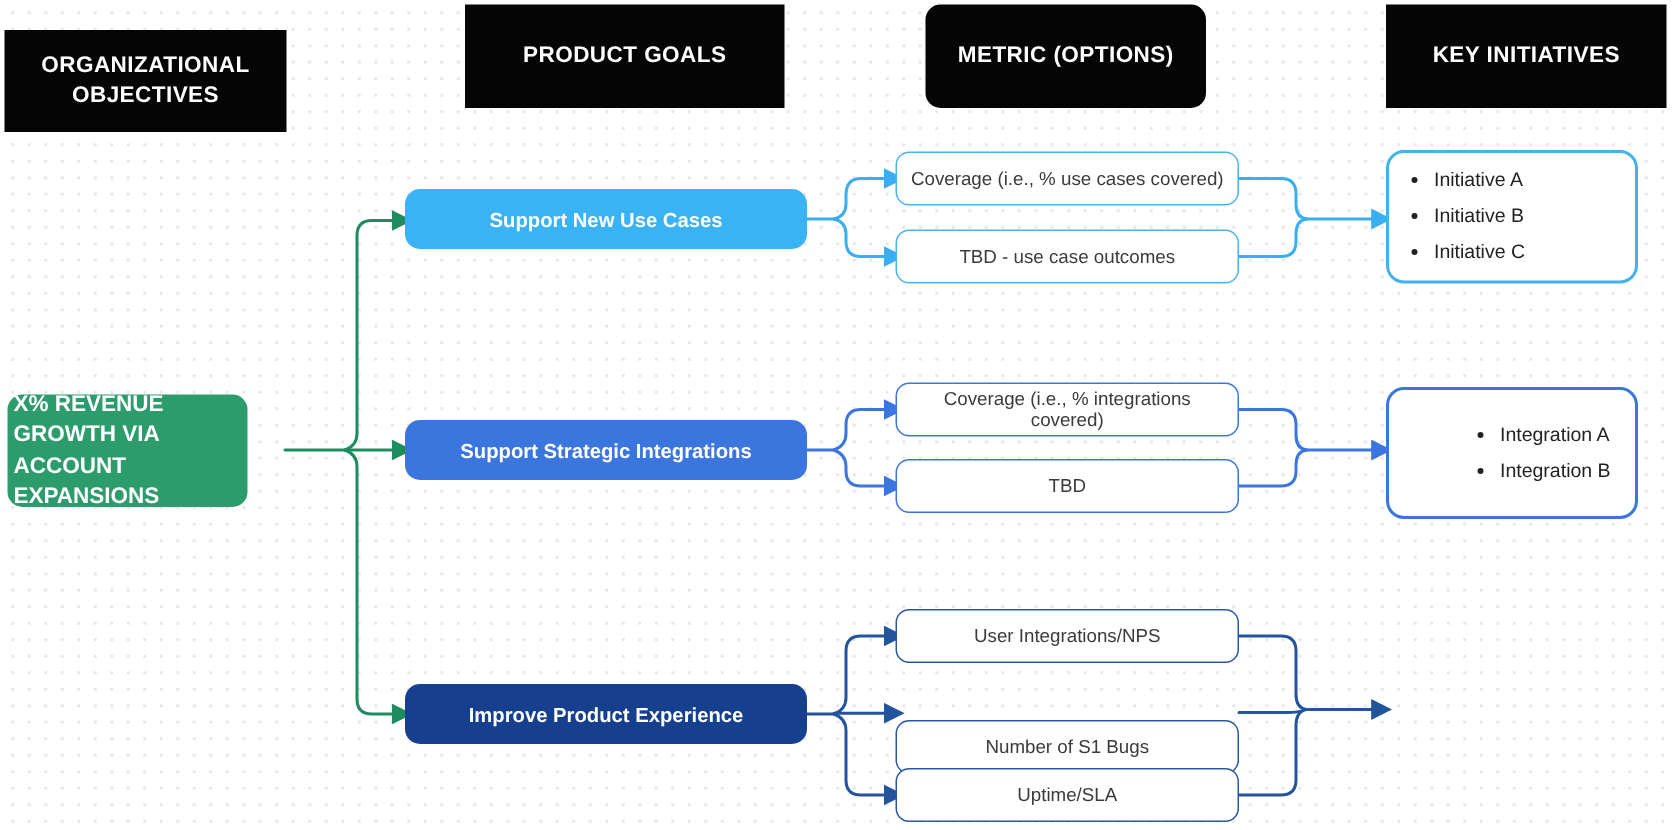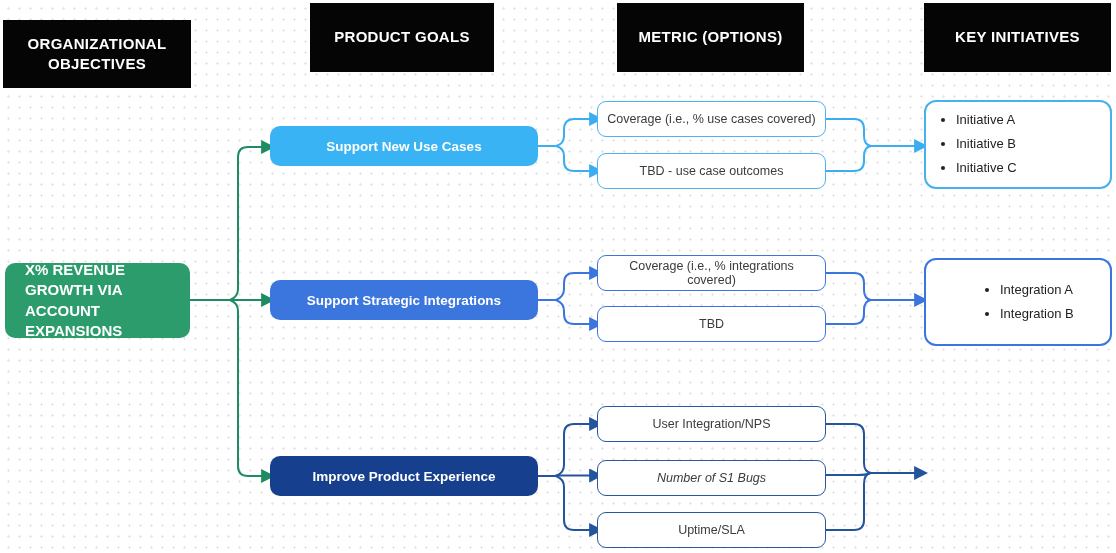--- a/index.html
+++ b/index.html
@@ -44,25 +44,25 @@
     position: absolute;
     color: #ffffff;
     font-weight: bold;
     display: flex;
     align-items: center;
     justify-content: center;
     border-radius: 10px;
   }
 
   .objective {
-    left: 5px; top: 263px; width: 185px; height: 75px;
+    left: 5px; top: 263px; width: 160px; height: 75px;
     background: #2d9c6d;
     font-size: 15px;
     line-height: 1.35;
-    padding: 6px 20px;
+    padding: 6px 4px;
   }
 
   .goal { left: 270px; width: 268px; height: 40px; font-size: 13.5px; }
   .g1 { top: 126px; background: #3ab3f4; }
   .g2 { top: 280px; background: #3a76dd; }
   .g3 { top: 456px; background: #16408e; }
 
   .metric {
     position: absolute;
     left: 597px; width: 229px; height: 36px;
@@ -75,21 +75,21 @@
     font-size: 12.5px;
     color: #3b3b3b;
     padding: 2px 6px;
   }
   .mb1 { border: 1.5px solid #4fb2ee; }
   .mb2 { border: 1.5px solid #3a76dd; align-items: center; }
   .mb3 { border: 1.5px solid #2b579f; }
 
   .init {
     position: absolute;
-    left: 924px; width: 188px;
+    left: 924px; width: 168px;
     background: #ffffff;
     border-radius: 12px;
     display: flex;
     align-items: center;
   }
   .ib1 { top: 100px; height: 89px; border: 2px solid #45b1ef; }
   .ib2 { top: 258px; height: 88px; border: 2px solid #3a76dd; padding-left: 44px; }
   .ib3 { top: 428px; height: 90px; border: 2px solid #2b579f; }
 
   .init ul {
@@ -158,24 +158,24 @@
       <path d="M826 424 H854 Q864 424 864 434 V463 Q864 472 871 473"></path>
       <path d="M826 475 H858 Q866 475 869 473.5"></path>
       <path d="M826 530 H854 Q864 530 864 520 V484 Q864 474 871 473"></path>
       <path d="M871 473 H915" marker-end="url(#ar-dblue)"></path>
     </g>
   </svg>
 
   <div class="hdr" style="left:3px; top:20px; width:188px; height:68px;">
     <span>ORGANIZATIONAL OBJECTIVES</span>
   </div>
-  <div class="hdr" style="left:310px; top:3px; width:184px; height:69px;">
+  <div class="hdr" style="left:310px; top:3px; width:213px; height:69px;">
     <span>PRODUCT GOALS</span>
   </div>
-  <div class="hdr" style="left:617px; top:3px; width:187px; height:69px;">
+  <div class="hdr" style="left:617px; top:3px; width:187px; height:69px;border-radius:10px;">
     <span>METRIC (OPTIONS)</span>
   </div>
   <div class="hdr" style="left:924px; top:3px; width:187px; height:69px;">
     <span>KEY INITIATIVES</span>
   </div>
 
   <div class="node objective">
     <span>X% REVENUE GROWTH VIA ACCOUNT EXPANSIONS</span>
   </div>
 
@@ -197,23 +197,23 @@
   </div>
 
   <div class="metric mb2" style="top:255px;">
     <span>Coverage (i.e., % integrations covered)</span>
   </div>
   <div class="metric mb2" style="top:306px;">
     <span>TBD</span>
   </div>
 
   <div class="metric mb3" style="top:406px;">
-    <span>User Integration/NPS</span>
-  </div>
-  <div class="metric mb3" style="top:460px;font-style:italic;">
+    <span>User Integrations/NPS</span>
+  </div>
+  <div class="metric mb3" style="top:480px;">
     <span>Number of S1 Bugs</span>
   </div>
   <div class="metric mb3" style="top:512px;">
     <span>Uptime/SLA</span>
   </div>
 
   <div class="init ib1">
     <ul>
       <li>Initiative A</li>
       <li>Initiative B</li>

